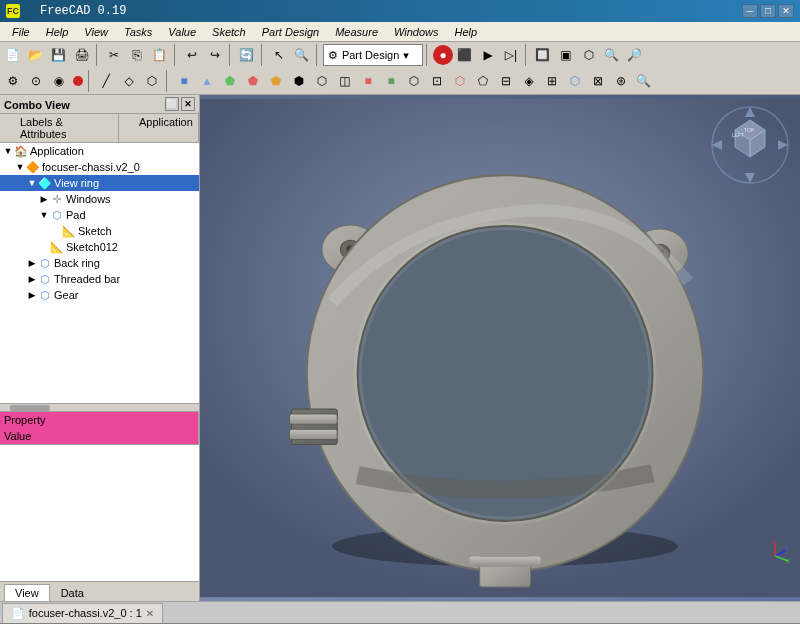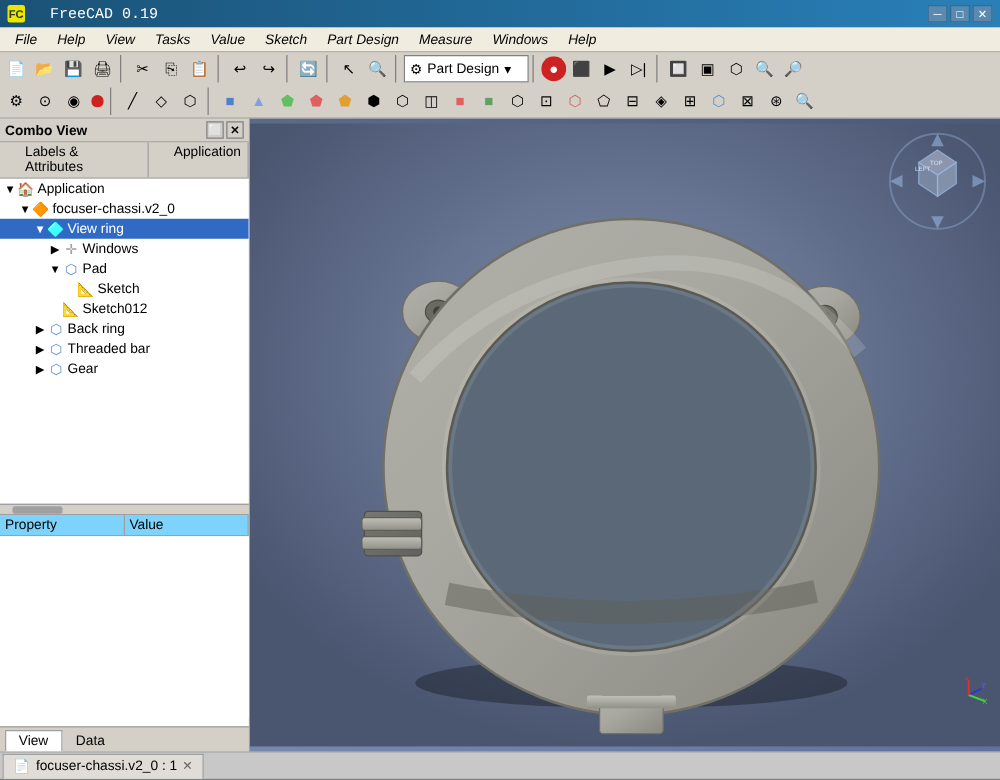--- a/index.html
+++ b/index.html
@@ -157,23 +157,24 @@
       align-items: center;
     }
     
     .property-area {
       height: 170px;
       border-top: 1px solid #a0a0a0;
       background: white;
     }
     .property-header {
       display: flex;
-      background: #7dd3fc;
+      background: #ec4899;
       border-bottom: 1px solid #a0a0a0;
       font-size: 11px;
+      flex-direction: column;
     }
     .property-header-col { padding: 2px 4px; border-right: 1px solid #a0a0a0; flex: 1; }
     
     .bottom-tabs {
       display: flex;
       background: #d4d0c8;
       border-top: 1px solid #a0a0a0;
       padding: 2px 4px 0;
     }
     .bottom-tab {

